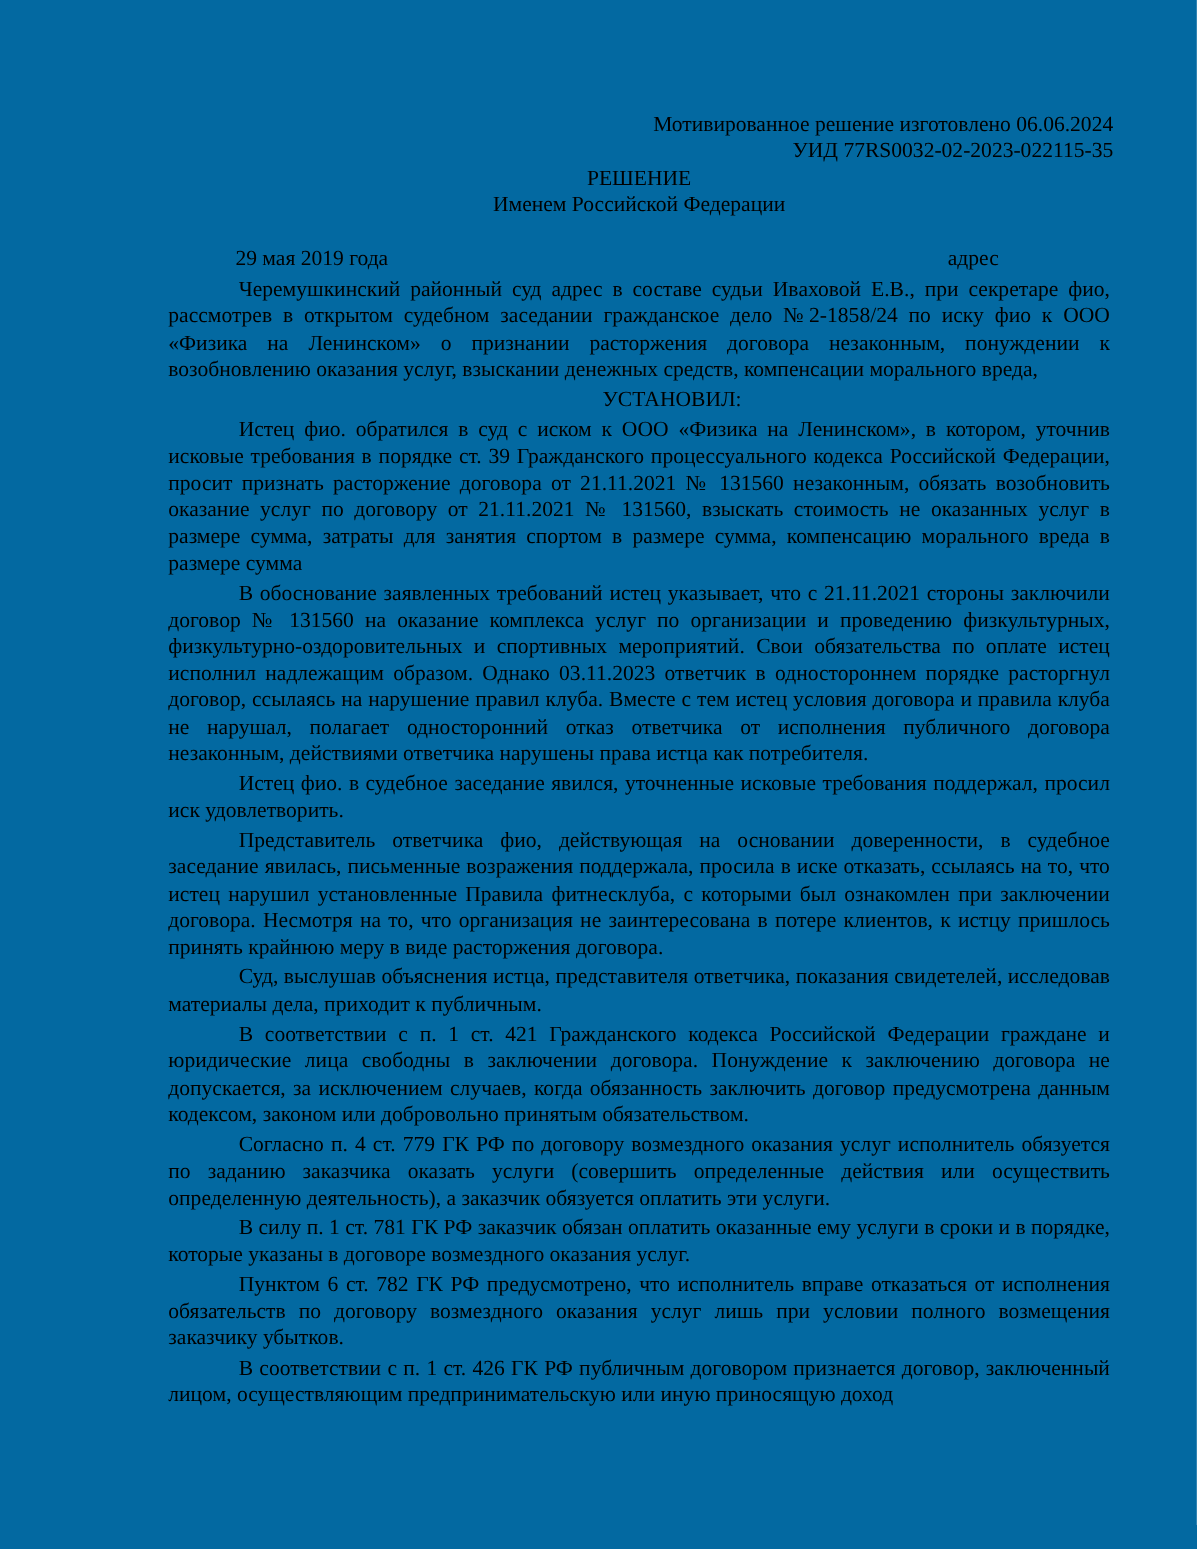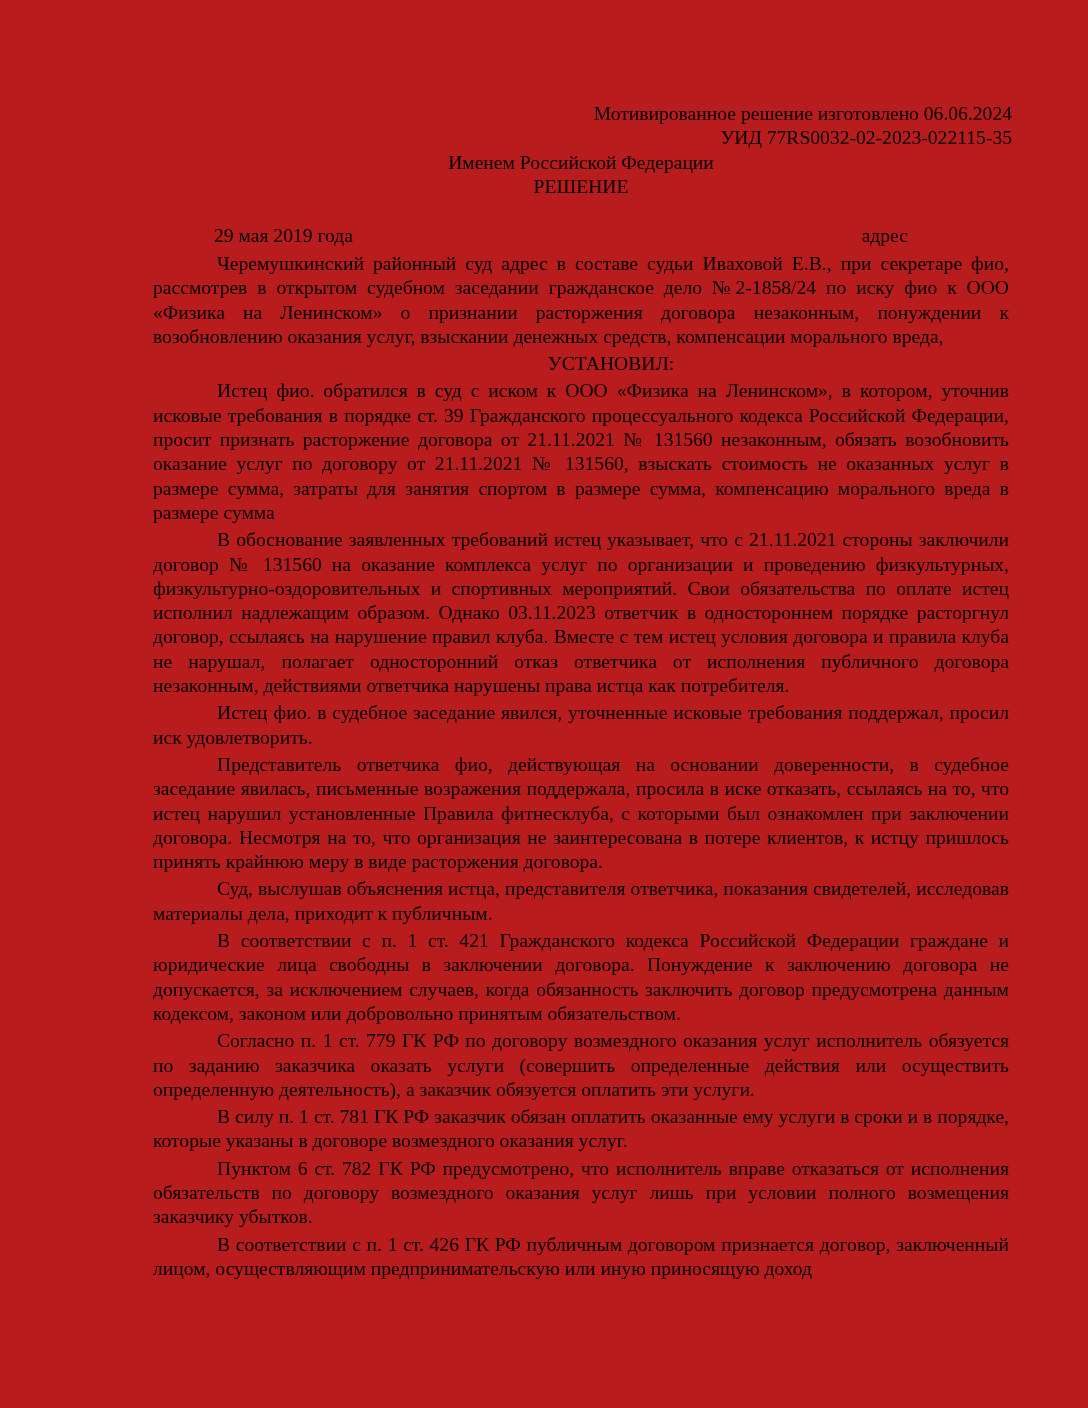--- a/index.html
+++ b/index.html
@@ -1,19 +1,19 @@
 <!DOCTYPE html>
 <html><head>
   <meta charset="utf-8">
   <style>
     html, body { margin: 0; padding: 0; background: #ffffff; }
     body { width: 1088px; height: 1408px; position: relative; overflow: hidden; }
     .page {
       position: absolute; left: 0; top: 0; width: 1088px; height: 1408px;
-      background: #b91c1c; color: #000000;
+      background: #0369a1; color: #000000;
       font-family: "Liberation Serif", "DejaVu Serif", serif;
       font-size: 19.6px; line-height: 24.3px;
     }
     .header-right {
       position: absolute; right: 76px; top: 102px; text-align: right;
     }
     .center-block {
       position: absolute; left: 150px; width: 862px; top: 151px; text-align: center;
     }
     .date-line {
@@ -31,37 +31,37 @@
 <body>
 
 <div class="page">
 
   <div class="header-right">
     <div>Мотивированное решение изготовлено  06.06.2024</div>
     <div>УИД 77RS0032-02-2023-022115-35</div>
   </div>
 
   <div class="center-block">
+    <div>РЕШЕНИЕ</div>
     <div>Именем Российской Федерации</div>
-    <div>РЕШЕНИЕ</div>
   </div>
 
   <div class="date-line">
     <span>29 мая   2019  года</span>
     <span class="place">адрес</span>
   </div>
 
   <div class="body-text">
     <p>Черемушкинский районный суд адрес в составе судьи Ивaховой Е.В., при секретаре фио, рассмотрев в открытом судебном заседании гражданское дело №2-1858/24 по иску фио к ООО «Физика на Ленинском» о признании расторжения договора незаконным, понуждении к возобновлению оказания услуг,  взыскании денежных средств, компенсации морального вреда,</p>
     <p class="heading">УСТАНОВИЛ:</p>
     <p>Истец фио. обратился в суд с иском к ООО «Физика на Ленинском», в котором, уточнив исковые требования в порядке ст. 39 Гражданского процессуального кодекса Российской Федерации, просит признать расторжение договора от 21.11.2021 № 131560 незаконным, обязать возобновить оказание услуг по договору от 21.11.2021 № 131560, взыскать стоимость не оказанных услуг в размере сумма, затраты для занятия спортом в размере сумма, компенсацию морального вреда в размере сумма</p>
     <p>В обоснование заявленных требований истец указывает, что с 21.11.2021 стороны заключили договор № 131560 на оказание комплекса услуг по организации и проведению физкультурных, физкультурно-оздоровительных и спортивных мероприятий. Свои обязательства по оплате истец исполнил надлежащим образом. Однако 03.11.2023 ответчик в одностороннем порядке расторгнул договор, ссылаясь на нарушение правил клуба. Вместе с тем истец условия договора и правила клуба не нарушал, полагает односторонний отказ ответчика от исполнения публичного договора незаконным, действиями ответчика нарушены права истца как потребителя.</p>
     <p>Истец фио. в судебное заседание явился, уточненные исковые требования поддержал, просил иск удовлетворить.</p>
     <p>Представитель ответчика фио, действующая на основании доверенности, в судебное заседание явилась, письменные возражения поддержала, просила в иске отказать, ссылаясь на то, что истец нарушил установленные Правила фитнесклуба, с которыми был ознакомлен при заключении договора. Несмотря на то, что организация не заинтересована в потере клиентов, к истцу пришлось принять крайнюю меру в виде расторжения договора.</p>
     <p>Суд, выслушав объяснения истца, представителя ответчика, показания свидетелей, исследовав материалы дела, приходит к публичным.</p>
     <p>В соответствии с п. 1 ст. 421 Гражданского кодекса Российской Федерации граждане и юридические лица свободны в заключении договора. Понуждение к заключению договора не допускается, за исключением случаев, когда обязанность заключить договор предусмотрена данным кодексом, законом или добровольно принятым обязательством.</p>
-    <p>Согласно п. 1 ст. 779 ГК РФ по договору возмездного оказания услуг исполнитель обязуется по заданию заказчика оказать услуги (совершить определенные действия или осуществить определенную деятельность), а заказчик обязуется оплатить эти услуги.</p>
+    <p>Согласно п. 4 ст. 779 ГК РФ по договору возмездного оказания услуг исполнитель обязуется по заданию заказчика оказать услуги (совершить определенные действия или осуществить определенную деятельность), а заказчик обязуется оплатить эти услуги.</p>
     <p>В силу п. 1 ст. 781 ГК РФ заказчик обязан оплатить оказанные ему услуги в сроки и в порядке, которые указаны в договоре возмездного оказания услуг.</p>
     <p>Пунктом 6 ст. 782 ГК РФ предусмотрено, что исполнитель вправе отказаться от исполнения обязательств по договору возмездного оказания услуг лишь при условии полного возмещения заказчику убытков.</p>
     <p>В соответствии с п. 1 ст. 426 ГК РФ публичным договором признается договор, заключенный лицом, осуществляющим предпринимательскую или иную приносящую доход</p>
   </div>
 
 </div>
 
 </body></html>

